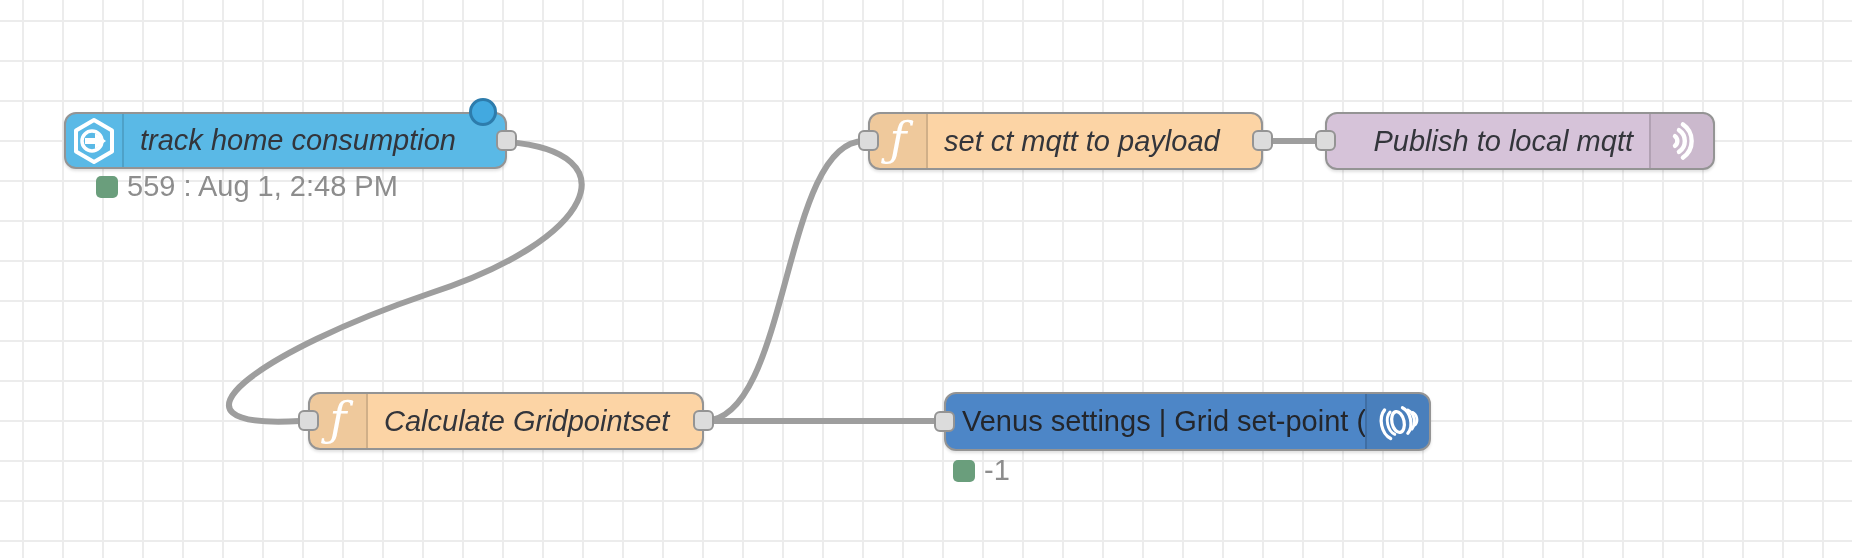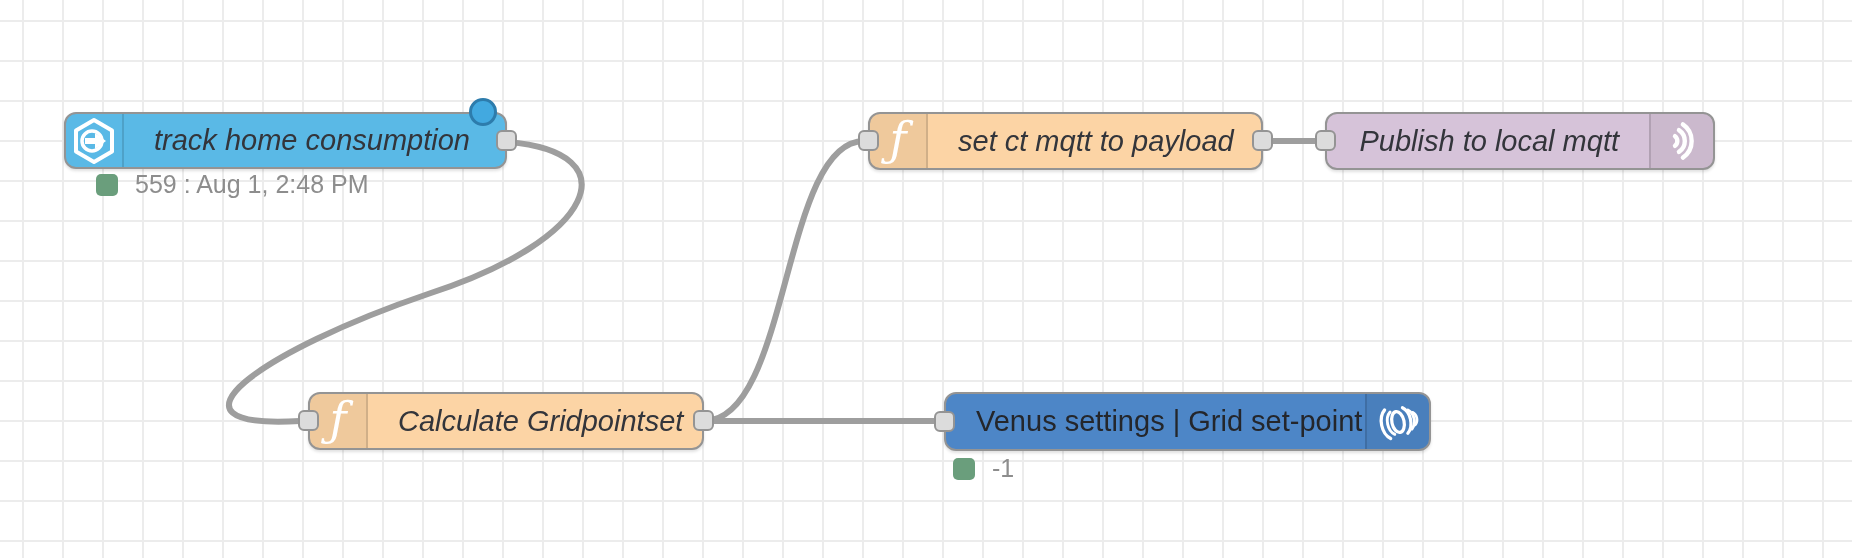--- a/index.html
+++ b/index.html
@@ -29,21 +29,21 @@
     display:flex;align-items:center;justify-content:center;
     background:rgba(0,0,0,0.05);
   }
   .icon-region.left{border-right:2px solid rgba(0,0,0,0.13);border-radius:10px 0 0 10px;}
   .icon-region.right{border-left:2px solid rgba(0,0,0,0.13);border-radius:0 10px 10px 0;flex-basis:62px;}
   .icon-region.plain{background:transparent;}
   .node-label{
     flex:1;
     font-size:29px;color:#33353b;
     white-space:nowrap;overflow:hidden;
-    padding:0 30px;
+    padding:0 16px;
   }
   .node-label.italic{font-style:italic;}
   .node-label.align-right{text-align:right;}
   .fn-glyph{
     font-family:"DejaVu Serif",serif;font-style:italic;
     font-size:46px;line-height:1;color:#ffffff;
     transform:translateY(-2px);
   }
   .port{
     position:absolute;z-index:4;
@@ -55,22 +55,22 @@
   .port-out{right:-12px;top:50%;margin-top:-11px;}
   .changed-dot{
     position:absolute;z-index:5;
     width:22px;height:22px;border-radius:50%;
     right:8px;top:-16px;
     background:#42a9e0;border:3px solid #2d7cac;
     box-sizing:content-box;
   }
   .status{
     position:absolute;z-index:2;
-    display:flex;align-items:center;gap:17px;
-    font-size:25px;color:#8d8d8d;white-space:nowrap;
+    display:flex;align-items:center;gap:9px;
+    font-size:29px;color:#8d8d8d;white-space:nowrap;
   }
   .status-dot{
     width:22px;height:22px;border-radius:5px;
     background:#6a9e7c;flex:0 0 auto;
   }
 </style>
 </head>
 <body>
 
 <div class="canvas">

